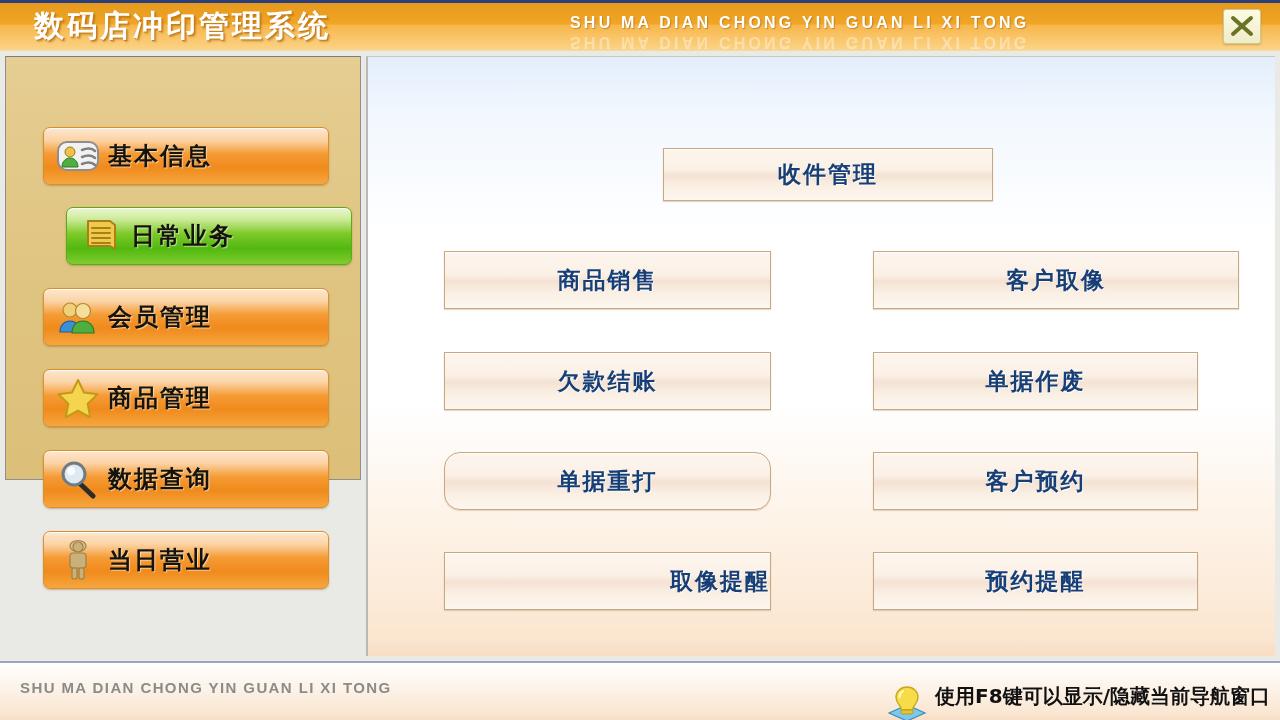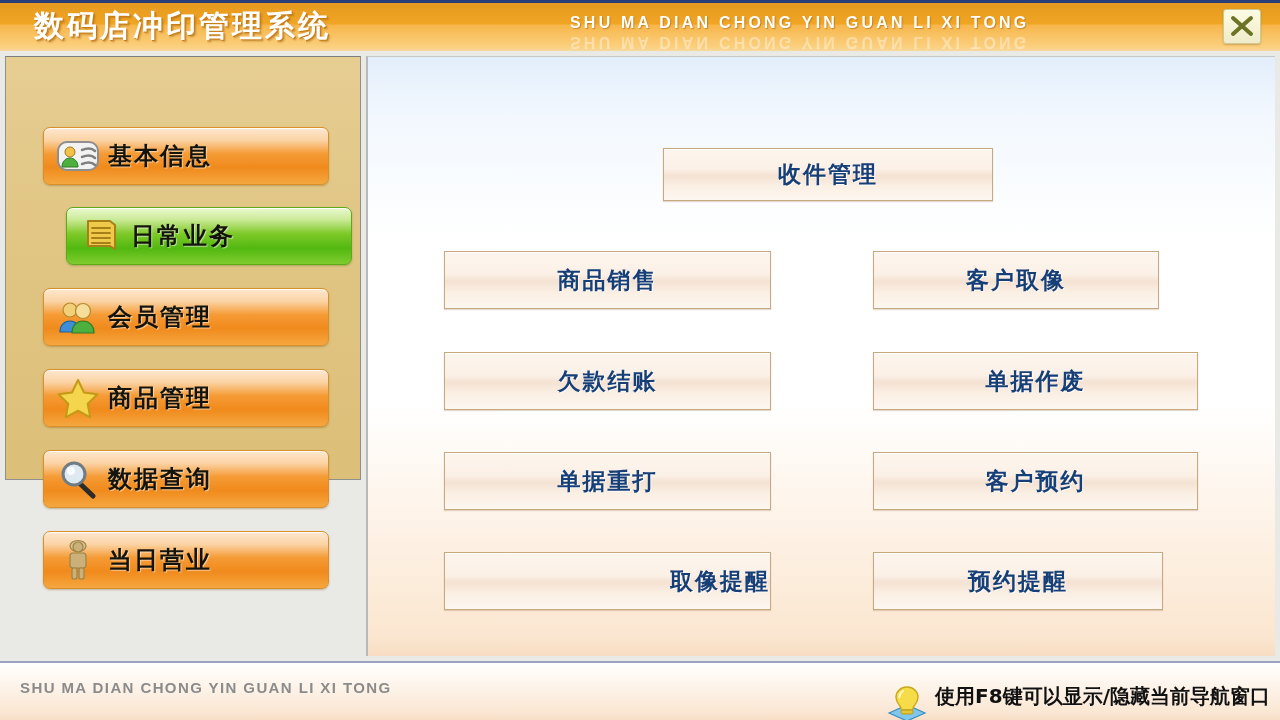--- a/index.html
+++ b/index.html
@@ -229,42 +229,42 @@
 
   <div class="main">
 
     <div class="mbtn" style="left:295px;top:91px;width:330px;height:53px;">
       <span>收件管理</span>
     </div>
 
     <div class="mbtn" style="left:76px;top:194px;width:327px;height:58px;">
       <span>商品销售</span>
     </div>
-    <div class="mbtn" style="left:505px;top:194px;width:286px;height:58px;">
+    <div class="mbtn" style="left:505px;top:194px;width:366px;height:58px;">
       <span>客户取像</span>
     </div>
 
     <div class="mbtn" style="left:76px;top:295px;width:327px;height:58px;">
       <span>欠款结账</span>
     </div>
     <div class="mbtn" style="left:505px;top:295px;width:325px;height:58px;">
       <span>单据作废</span>
     </div>
 
-    <div class="mbtn" style="left:76px;top:395px;width:327px;height:58px;">
+    <div class="mbtn" style="left:76px;top:395px;width:327px;height:58px;border-radius:16px;">
       <span>单据重打</span>
     </div>
     <div class="mbtn" style="left:505px;top:395px;width:325px;height:58px;">
       <span>客户预约</span>
     </div>
 
     <div class="mbtn" style="left:76px;top:495px;width:327px;height:58px;justify-content:flex-end;">
       <span>取像提醒</span>
     </div>
-    <div class="mbtn" style="left:505px;top:495px;width:290px;height:58px;">
+    <div class="mbtn" style="left:505px;top:495px;width:325px;height:58px;">
       <span>预约提醒</span>
     </div>
   </div>
 
   <div class="statusbar">
     <div class="sb-left">SHU MA DIAN CHONG YIN GUAN LI XI TONG</div>
     <div class="sb-right">
       <svg width="44" height="40" viewBox="0 0 44 40">
         <path d="M4 30l18-8 18 8-18 8z" fill="#7ec8f0" stroke="#3d8dbc" stroke-width="1.2"></path>
         <path d="M22 4c6.4 0 11 4.6 11 10.3 0 4.6-3 7-4.4 9.4-.8 1.4-.9 3.3-.9 3.3H16.3s-.1-1.9-.9-3.3C14 21.3 11 18.9 11 14.3 11 8.6 15.6 4 22 4z" fill="#f7dc4a" stroke="#c9a81c" stroke-width="1.4"></path>

